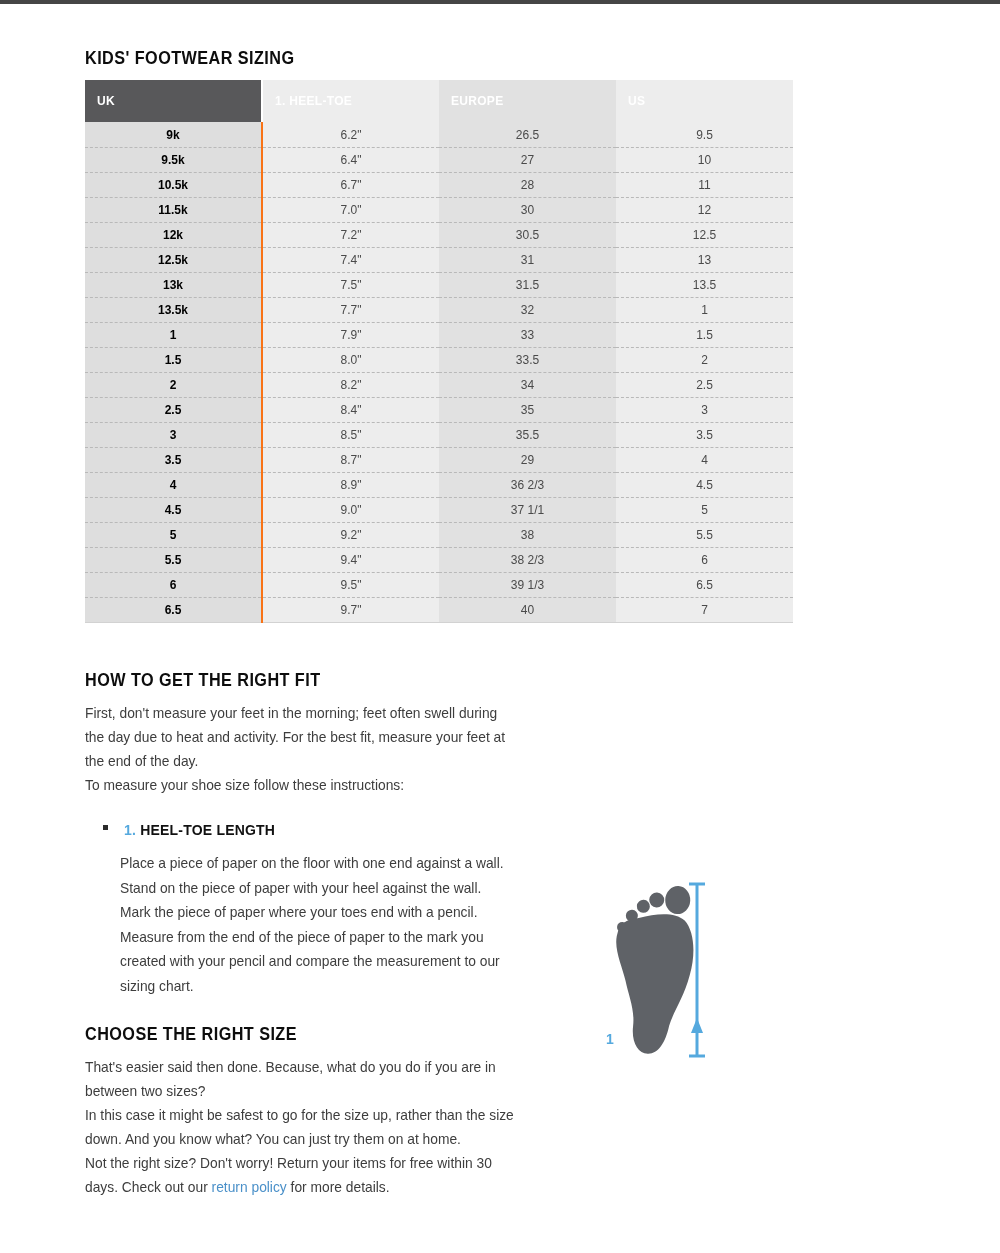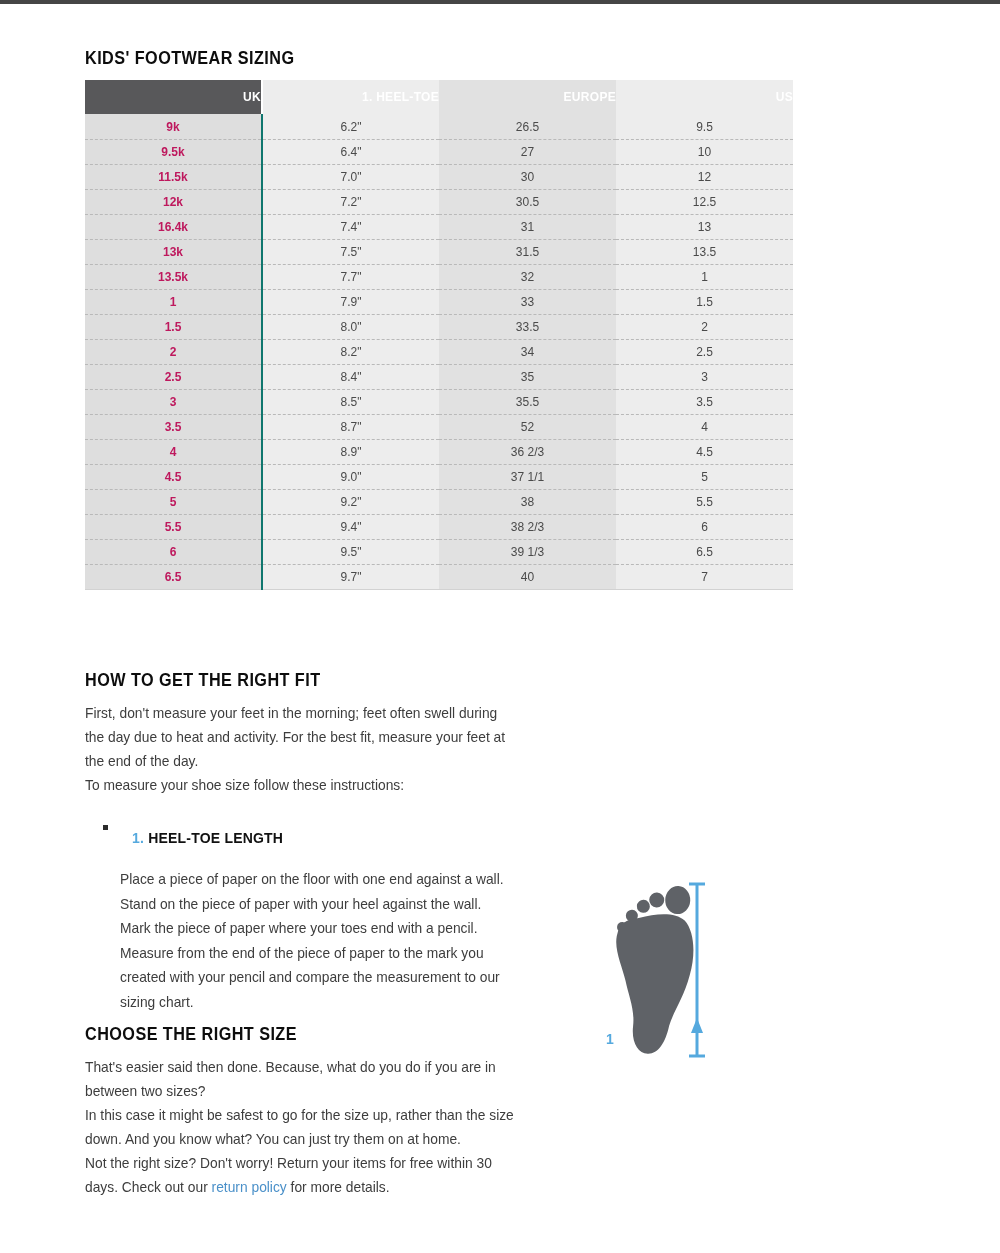--- a/index.html
+++ b/index.html
@@ -18,49 +18,49 @@
   #title-fit{top:670px;}
   #title-choose{top:1024px;}
 
   
   .size-table{
     position:absolute;left:85px;top:80px;width:708px;
     border-collapse:collapse;table-layout:fixed;
   }
   .size-table th{
     background:#58585a;color:#ffffff;font-size:12px;font-weight:bold;
-    height:34px;padding:0;text-align:right;letter-spacing:.3px;
+    height:18px;padding:12px;text-align:left;letter-spacing:.3px;
   }
   .size-table td{
     height:24px;padding:0;text-align:center;vertical-align:middle;
     font-size:12px;color:#4a4a4a;border-top:1px dashed #b9b9b9;
   }
   .size-table tbody tr:first-child td{border-top:none;height:25px;}
   .size-table tbody tr:last-child td{border-bottom:1px solid #d2d2d2;}
-  .size-table .col-0{background:#dedede;font-weight:bold;color:#be185d;border-right:2px solid #0f766e;}
+  .size-table .col-0{background:#dedede;font-weight:bold;color:#000000;border-right:2px solid #f97316;}
   .size-table th.col-0{background:#58585a;color:#fff;border-right:2px solid #ffffff;}
   .size-table .col-1{background:#ededed;}
   .size-table .col-2{background:#e1e1e1;}
   .size-table .col-3{background:#ededed;}
 
   
   .body-text{
     position:absolute;left:85px;margin:0;
     font-size:15px;line-height:24px;color:#3d3d3d;white-space:pre-line;
     transform:scaleX(.92);transform-origin:0 0;width:560px;
   }
   #fit-intro{top:701px;}
   #choose-text{top:1055px;}
   .inline-link{color:#4a90c9;text-decoration:none;cursor:pointer;}
 
   
   .step{position:absolute;left:103px;top:818px;width:560px;}
   .step-header{display:flex;align-items:flex-start;}
   .bullet{width:5px;height:5px;background:#2b2b2b;margin:7px 12px 0 0;flex:none;}
-  .step-title{margin:12px;font-size:14px;font-weight:bold;color:#111;letter-spacing:.2px;white-space:nowrap;}
+  .step-title{margin:4px;font-size:14px;font-weight:bold;color:#111;letter-spacing:.2px;white-space:nowrap;}
   .step-num{color:#55a9de;}
   .step-text{
     margin:9px 0 0 17px;font-size:15px;line-height:24.5px;color:#3d3d3d;
     white-space:pre-line;transform:scaleX(.92);transform-origin:0 0;width:540px;
   }
 
   
   .diagram{position:absolute;left:600px;top:876px;width:130px;height:192px;}
   .diagram svg{display:block;}
   .diagram-label{
@@ -91,33 +91,39 @@
         <td class="col-2">26.5</td>
         <td class="col-3">9.5</td>
       </tr>
       <tr>
         <td class="col-0">9.5k</td>
         <td class="col-1">6.4"</td>
         <td class="col-2">27</td>
         <td class="col-3">10</td>
       </tr>
       <tr>
+        <td class="col-0">10.5k</td>
+        <td class="col-1">6.7"</td>
+        <td class="col-2">28</td>
+        <td class="col-3">11</td>
+      </tr>
+      <tr>
         <td class="col-0">11.5k</td>
         <td class="col-1">7.0"</td>
         <td class="col-2">30</td>
         <td class="col-3">12</td>
       </tr>
       <tr>
         <td class="col-0">12k</td>
         <td class="col-1">7.2"</td>
         <td class="col-2">30.5</td>
         <td class="col-3">12.5</td>
       </tr>
       <tr>
-        <td class="col-0">16.4k</td>
+        <td class="col-0">12.5k</td>
         <td class="col-1">7.4"</td>
         <td class="col-2">31</td>
         <td class="col-3">13</td>
       </tr>
       <tr>
         <td class="col-0">13k</td>
         <td class="col-1">7.5"</td>
         <td class="col-2">31.5</td>
         <td class="col-3">13.5</td>
       </tr>
@@ -153,21 +159,21 @@
       </tr>
       <tr>
         <td class="col-0">3</td>
         <td class="col-1">8.5"</td>
         <td class="col-2">35.5</td>
         <td class="col-3">3.5</td>
       </tr>
       <tr>
         <td class="col-0">3.5</td>
         <td class="col-1">8.7"</td>
-        <td class="col-2">52</td>
+        <td class="col-2">29</td>
         <td class="col-3">4</td>
       </tr>
       <tr>
         <td class="col-0">4</td>
         <td class="col-1">8.9"</td>
         <td class="col-2">36 2/3</td>
         <td class="col-3">4.5</td>
       </tr>
       <tr>
         <td class="col-0">4.5</td>

